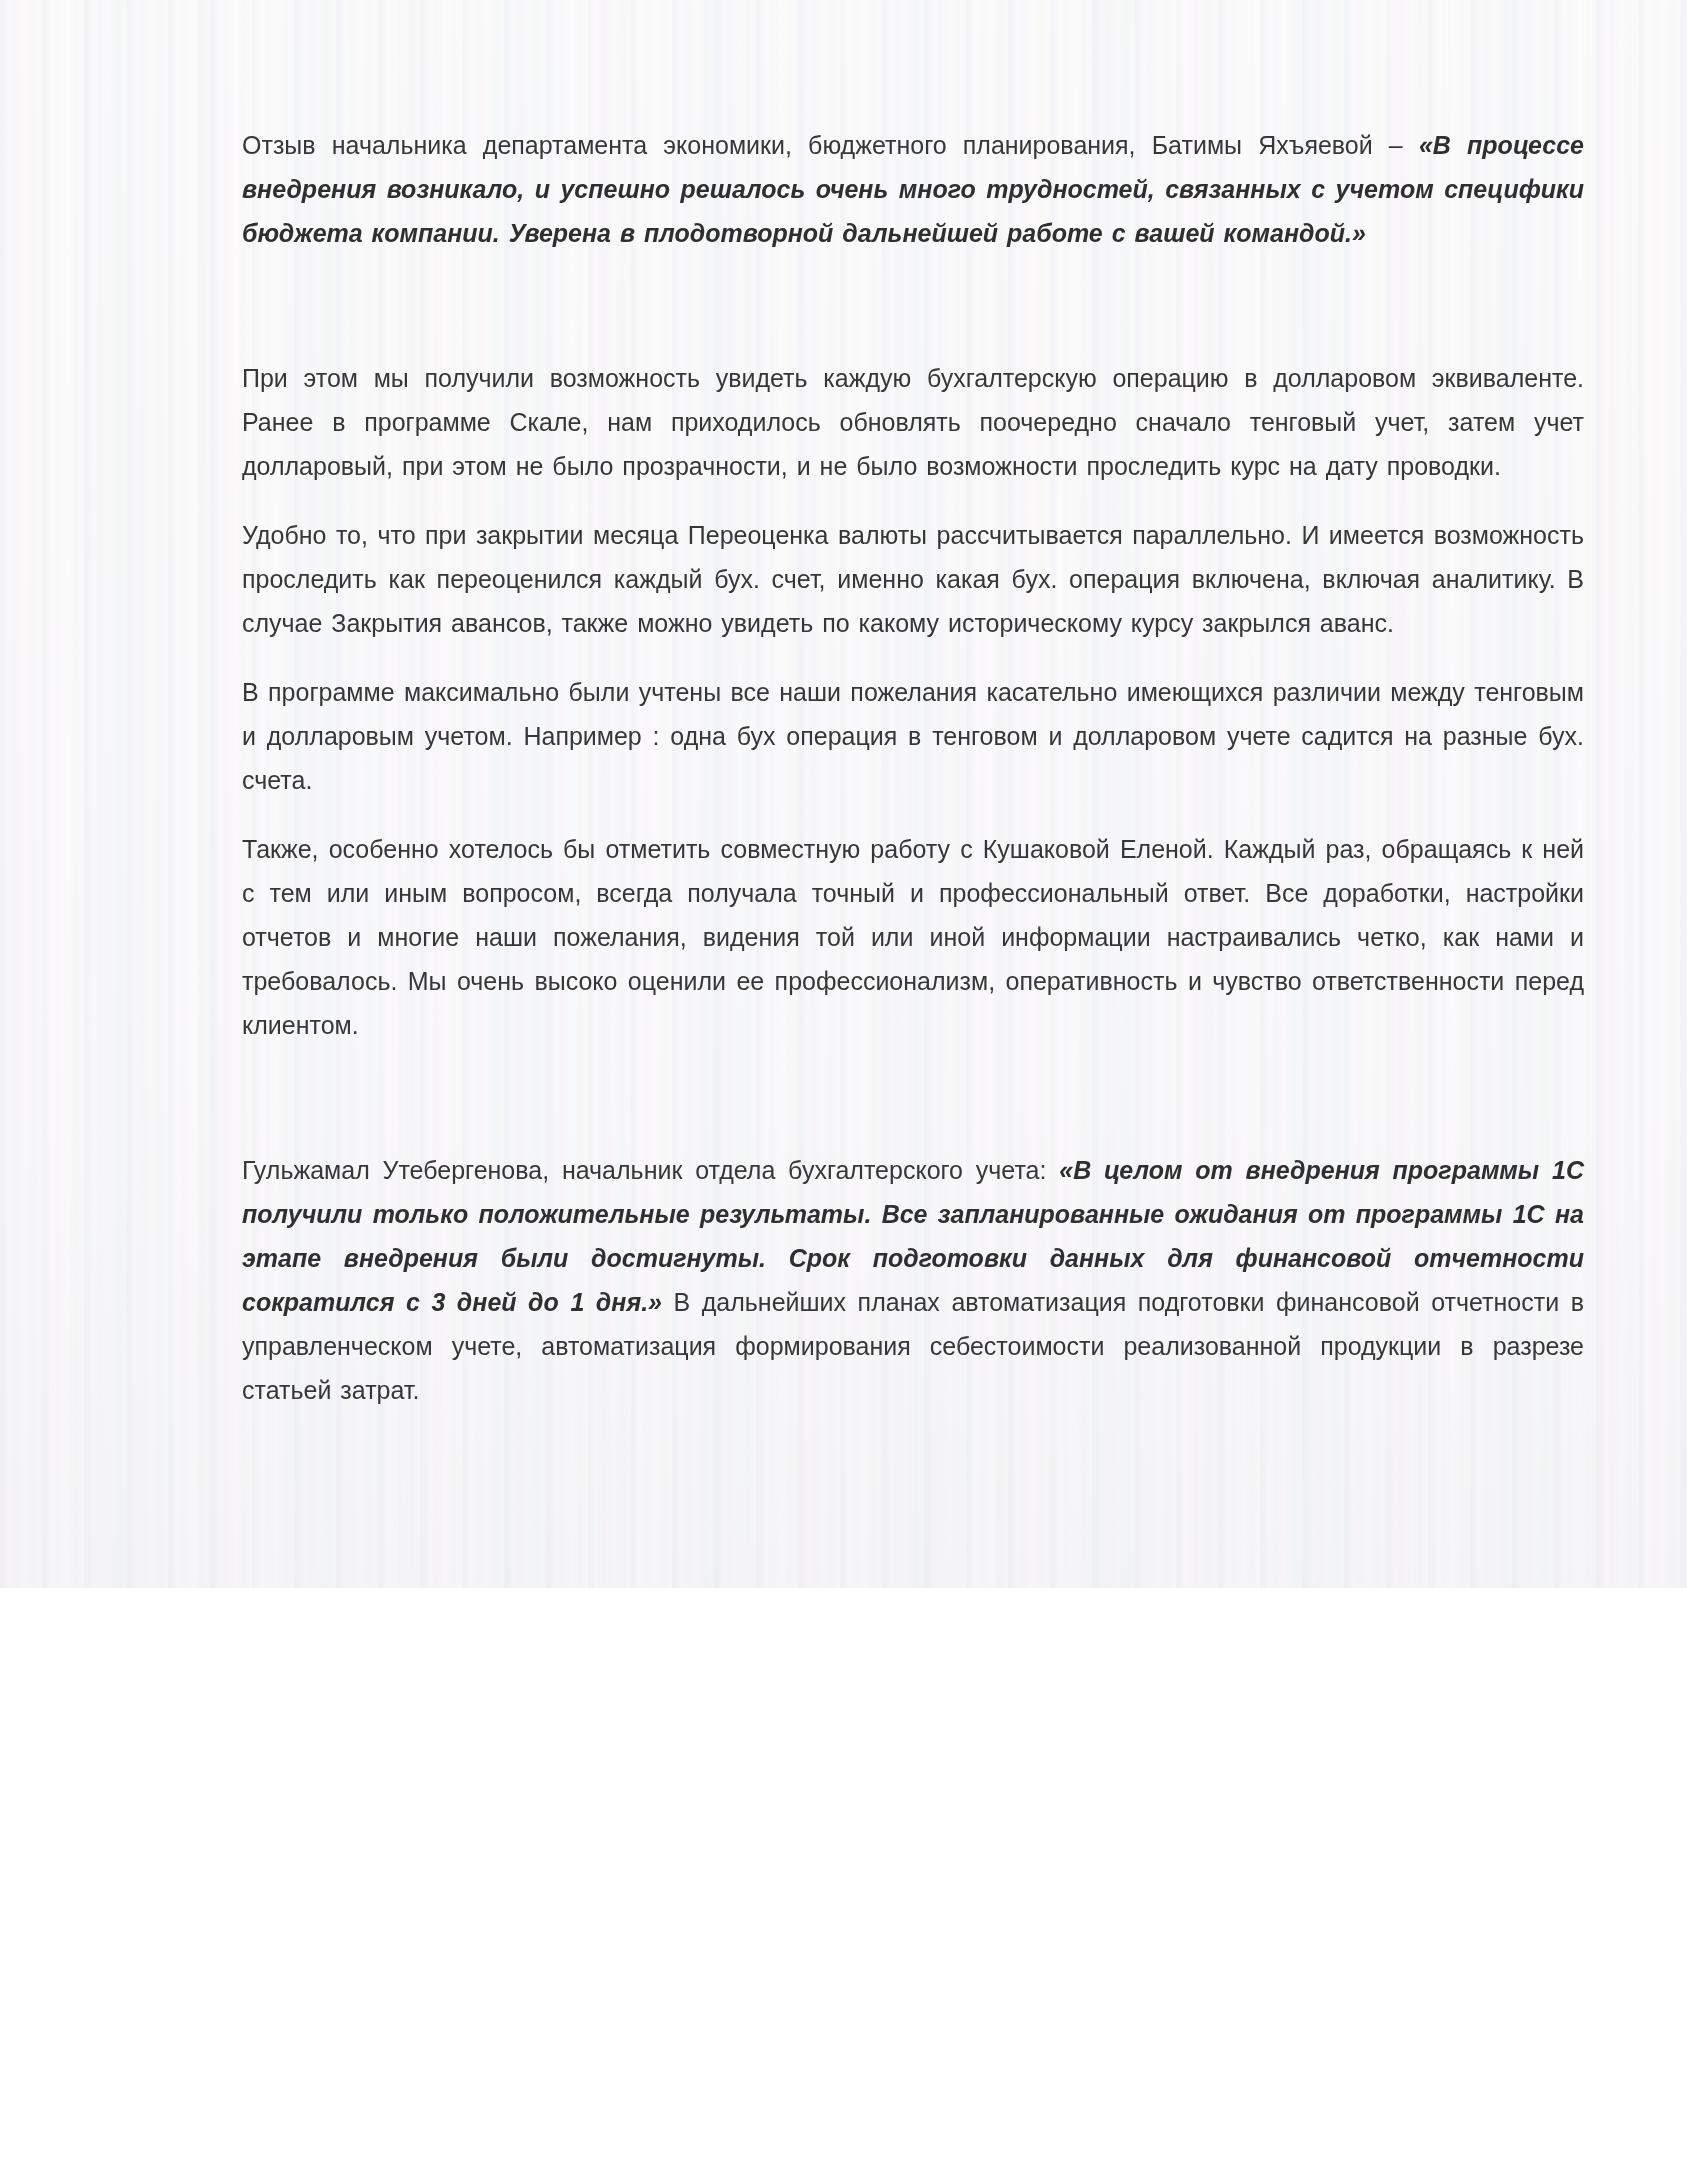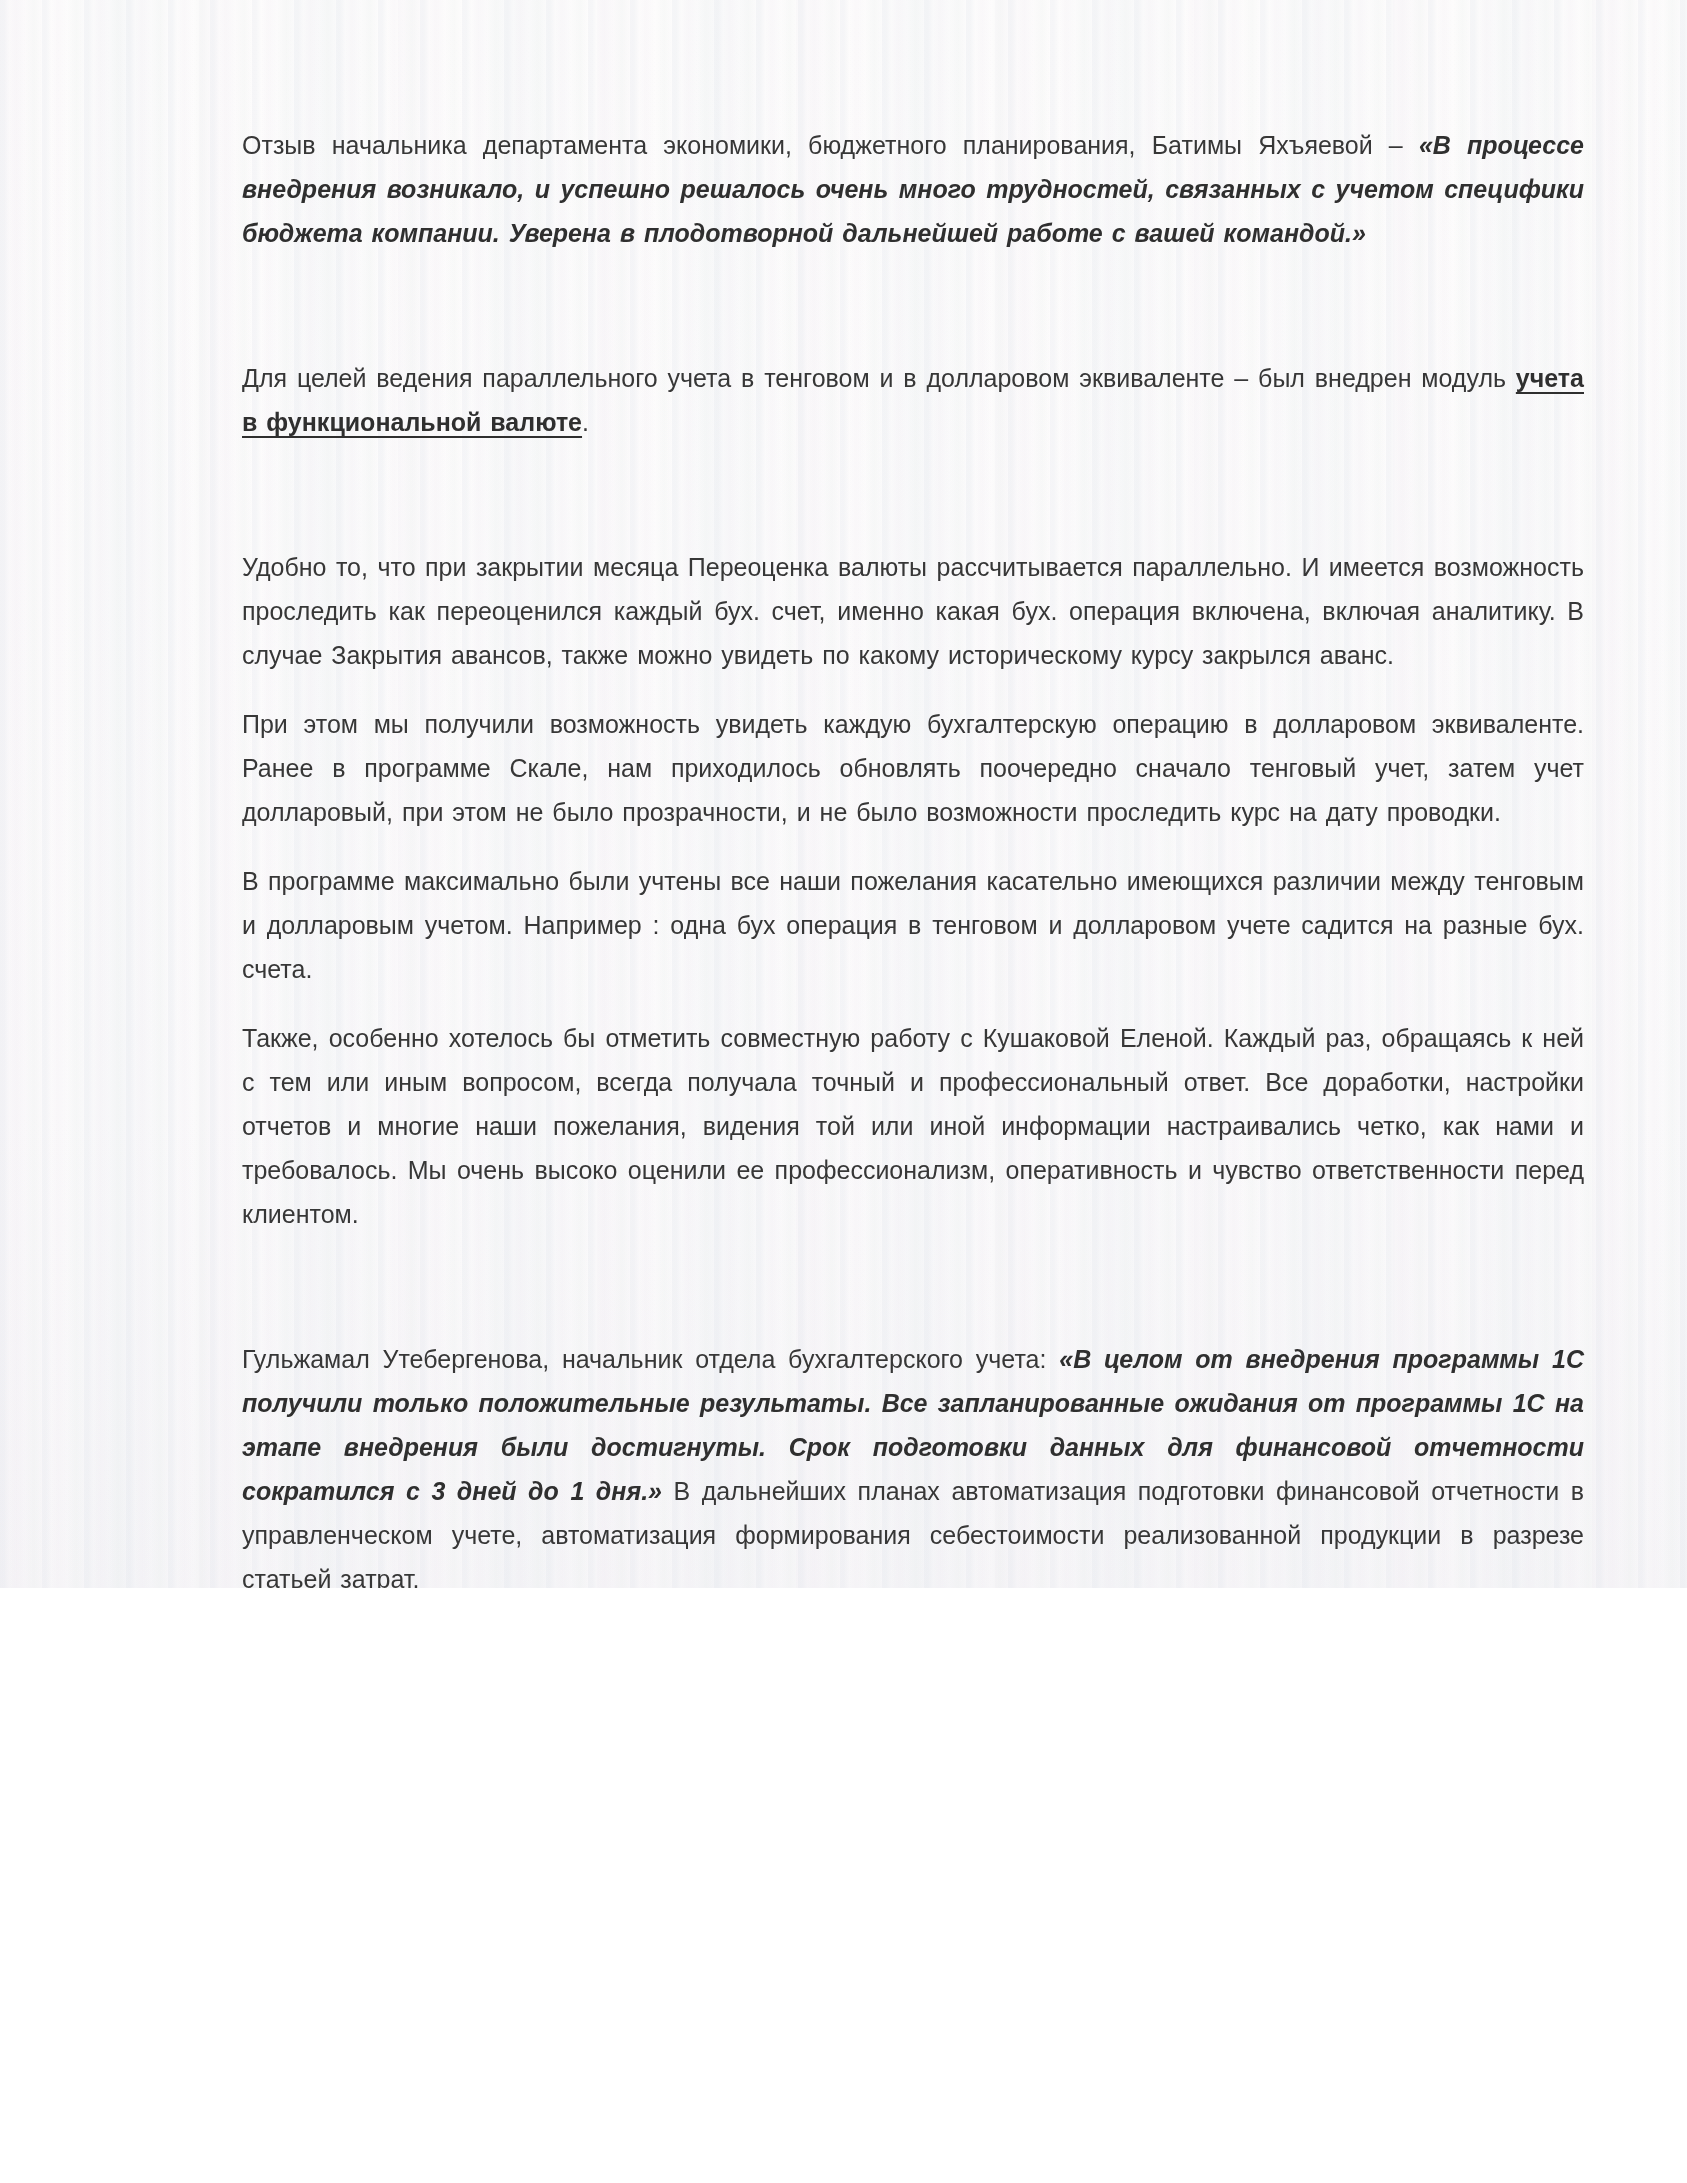--- a/index.html
+++ b/index.html
@@ -73,25 +73,24 @@
   }
 </style>
 </head>
 <body>
 
 <div class="page">
   <div class="content">
 
     <p class="para section-gap"><span class="seg-regular">Отзыв начальника департамента экономики, бюджетного планирования, Батимы Яхъяевой – </span><span class="seg-bold-italic">«В процессе внедрения возникало, и успешно решалось очень много трудностей, связанных с учетом специфики бюджета компании. Уверена в плодотворной дальнейшей работе с вашей командой.»</span></p>
 
-    <p class="para section-gap"><span class="seg-regular">Для целей ведения параллельного учета в тенговом и в долларовом эквиваленте – был внедрен модуль </span><span class="seg-bold-underline">учета в функциональной валюте</span><span class="seg-regular">.</span></p>
+
+    <p class="para"><span class="seg-regular">При этом мы получили возможность увидеть каждую бухгалтерскую операцию в долларовом эквиваленте. Ранее в программе Скале, нам приходилось обновлять поочередно сначало тенговый учет, затем учет долларовый, при этом не было прозрачности, и не было возможности проследить курс на дату проводки.</span></p>
 
     <p class="para"><span class="seg-regular">Удобно то, что при закрытии месяца Переоценка валюты рассчитывается параллельно. И имеется возможность проследить как переоценился каждый бух. счет, именно какая бух. операция включена, включая аналитику. В случае Закрытия авансов, также можно увидеть по какому историческому курсу закрылся аванс.</span></p>
-
-    <p class="para"><span class="seg-regular">При этом мы получили возможность увидеть каждую бухгалтерскую операцию в долларовом эквиваленте. Ранее в программе Скале, нам приходилось обновлять поочередно сначало тенговый учет, затем учет долларовый, при этом не было прозрачности, и не было возможности проследить курс на дату проводки.</span></p>
 
 
     <p class="para"><span class="seg-regular">В программе максимально были учтены все наши пожелания касательно имеющихся различии между тенговым и долларовым учетом. Например : одна бух операция в тенговом и долларовом учете садится на разные бух. счета.</span></p>
 
     <p class="para section-gap"><span class="seg-regular">Также, особенно хотелось бы отметить совместную работу с Кушаковой Еленой. Каждый раз, обращаясь к ней с тем или иным вопросом, всегда получала точный и профессиональный ответ. Все доработки, настройки отчетов и многие наши пожелания, видения той или иной информации настраивались четко, как нами и требовалось. Мы очень высоко оценили ее профессионализм, оперативность и чувство ответственности перед клиентом.</span></p>
 
     <p class="para section-gap"><span class="seg-regular">Гульжамал Утебергенова, начальник отдела бухгалтерского учета: </span><span class="seg-bold-italic">«В целом от внедрения программы 1С получили только положительные результаты. Все запланированные ожидания от программы 1С на этапе внедрения были достигнуты. Срок подготовки данных для финансовой отчетности сократился с 3 дней до 1 дня.»</span><span class="seg-regular"> В дальнейших планах автоматизация подготовки финансовой отчетности в управленческом учете, автоматизация формирования себестоимости реализованной продукции в разрезе статьей затрат.</span></p>
 
 
   </div>

